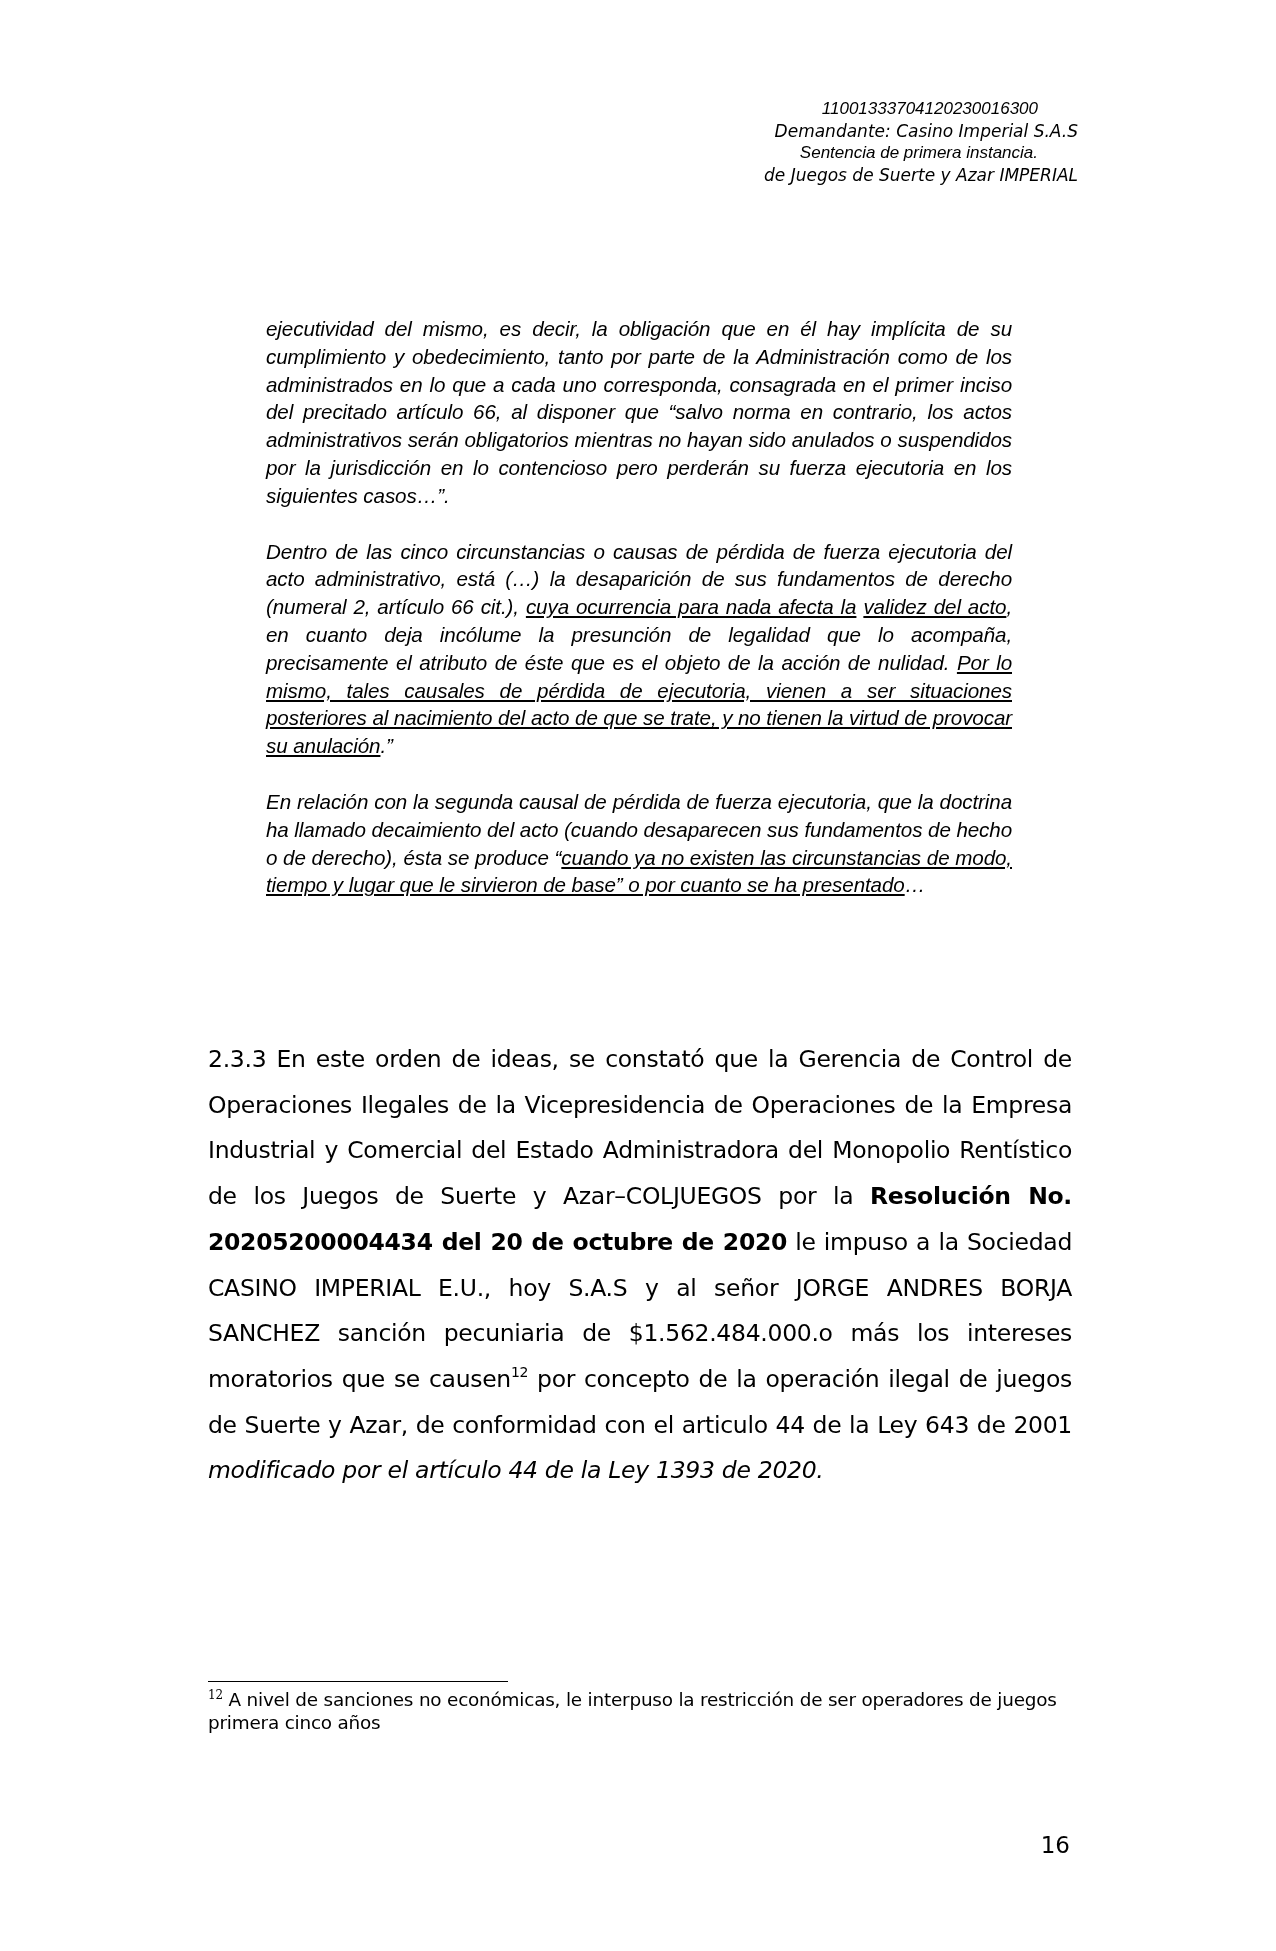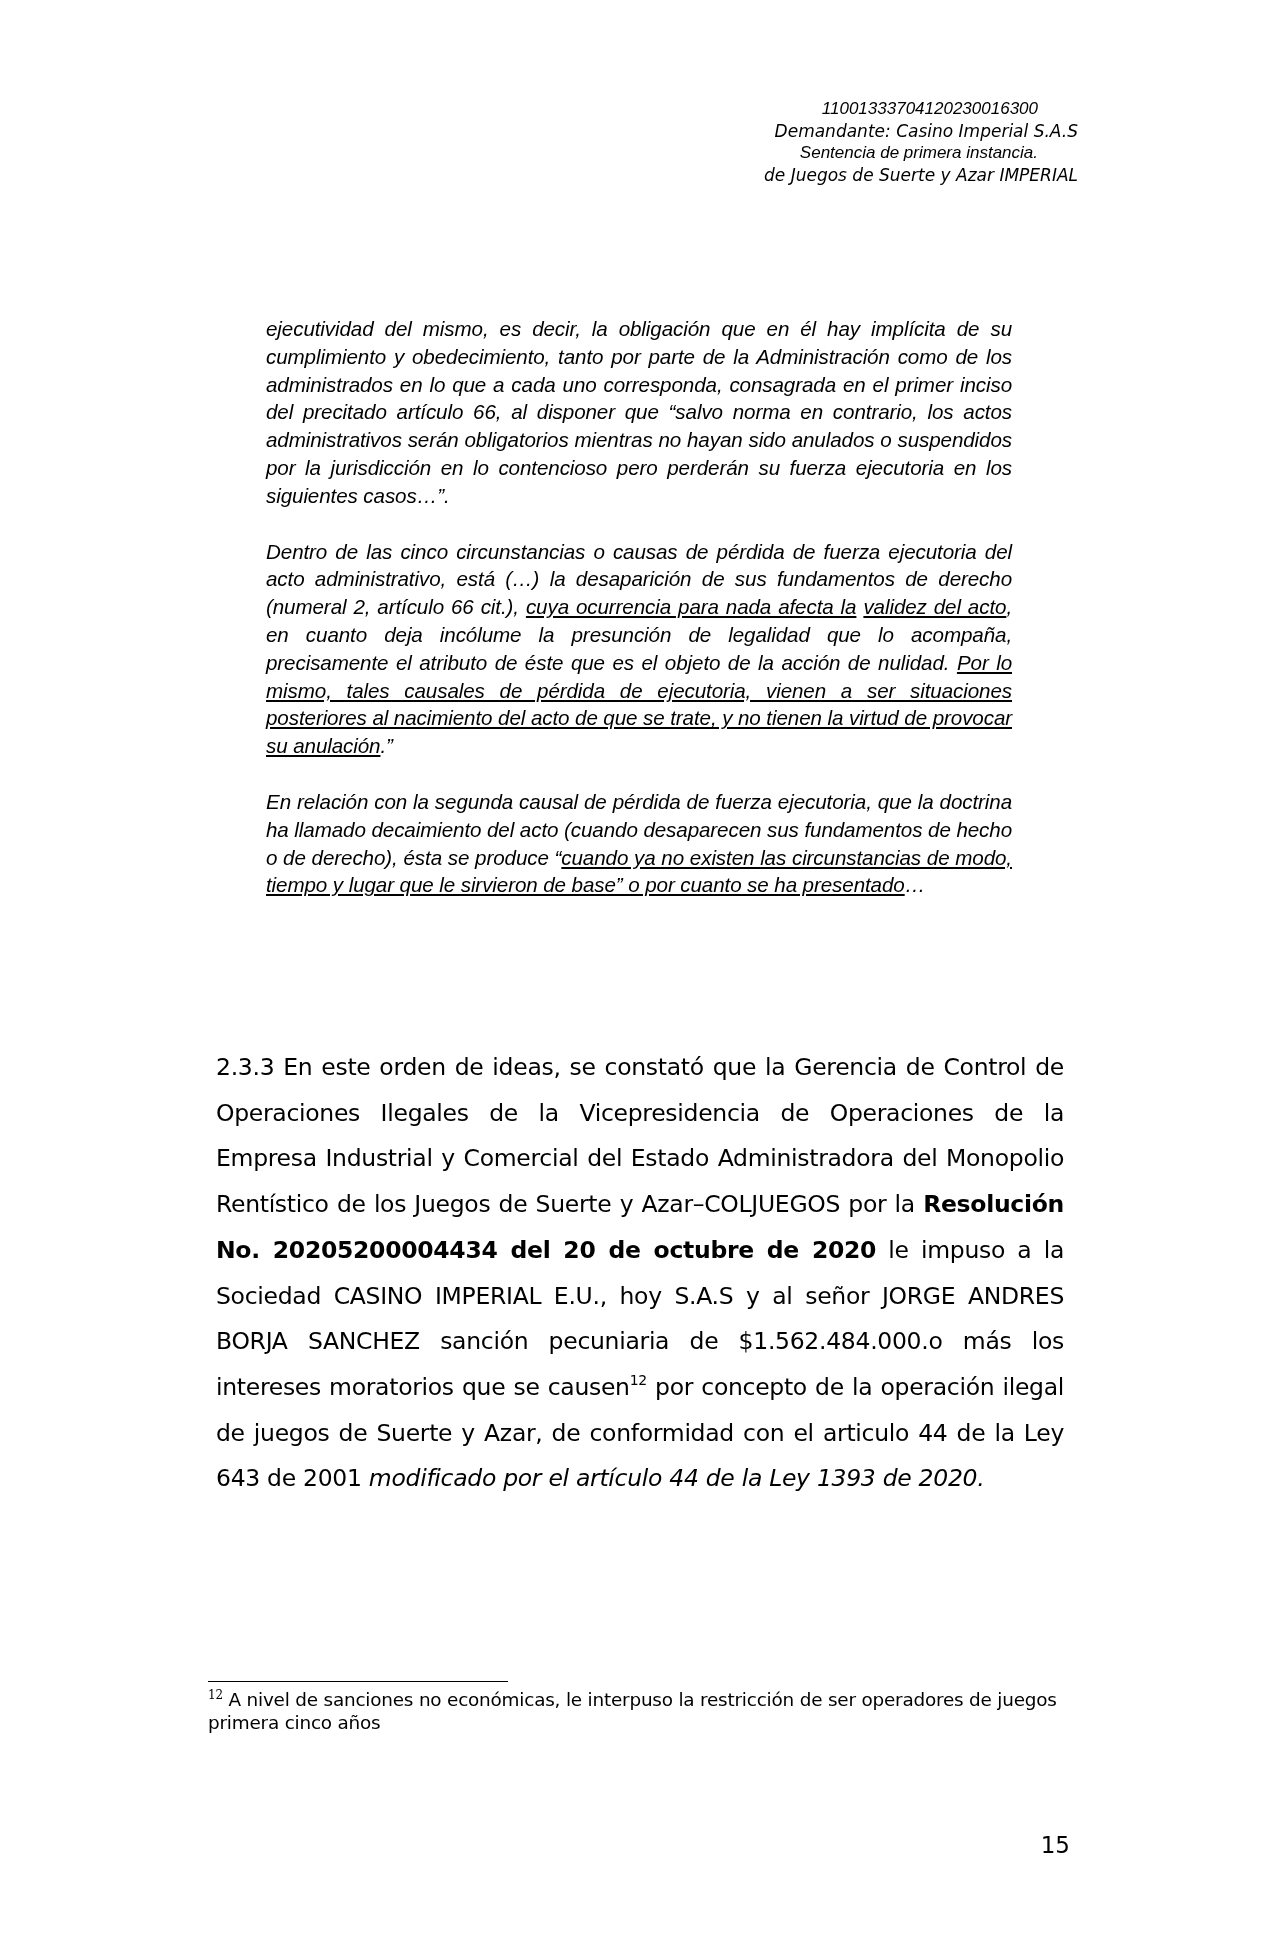--- a/index.html
+++ b/index.html
@@ -16,21 +16,21 @@
       font-family: Liberation Sans, sans-serif; font-style: italic; font-size: 20.6px;
       line-height: 27.8px; text-align: justify; letter-spacing: -0.1px; margin-top: 45px;
     }
     .quote p { margin: 0 0 28px 0; }
     .quote u { text-decoration: underline; text-underline-offset: 2px; }
     .main {
       position: absolute; left: 208px; width: 864px; top: 1037px;
       font-family: "DejaVu Sans", sans-serif; font-size: 23.5px; line-height: 45.7px;
       text-align: justify; letter-spacing: -0.3px;
     }
-    .main p { margin: 8px; }
+    .main p { margin: 0; }
     .main sup { font-size: 14px; line-height: 0; vertical-align: 10px; }
     .rule { position: absolute; left: 208px; top: 1681px; width: 300px; border-top: 1.4px solid #000; }
     .footnote {
       position: absolute; left: 208px; width: 864px; top: 1688px;
       font-family: "DejaVu Sans", sans-serif; font-size: 18.4px; line-height: 23px; letter-spacing: -0.2px;
     }
     .footnote sup { font-size: 12px; vertical-align: 7px; line-height: 0; font-family: "DejaVu Serif", serif; }
     .page-num {
       position: absolute; top: 1832px; right: 206px;
       font-family: "DejaVu Sans", sans-serif; font-size: 23px;
@@ -55,13 +55,13 @@
 <div class="main">
   <p><span>2.3.3  En este orden de ideas, se constató que la Gerencia de Control de Operaciones Ilegales de la Vicepresidencia de Operaciones de la Empresa Industrial y Comercial del Estado Administradora del Monopolio Rentístico de los Juegos de Suerte y Azar–COLJUEGOS por la </span><b>Resolución No. 20205200004434 del 20 de octubre de 2020</b><span> le impuso a la Sociedad CASINO IMPERIAL E.U., hoy S.A.S  y al señor JORGE ANDRES BORJA SANCHEZ sanción pecuniaria de $1.562.484.000.o más los intereses moratorios que se causen</span><sup>12</sup><span> por concepto de la operación ilegal de juegos de Suerte y Azar, de conformidad con el articulo 44 de la Ley 643 de 2001 </span><i>modificado por el artículo 44 de la Ley 1393 de 2020.</i></p>
 </div>
 
 <div class="rule"></div>
 
 <div class="footnote">
   <sup>12</sup><span> A nivel de sanciones no económicas, le interpuso la restricción de ser operadores de juegos primera cinco años</span>
 </div>
 
-<div class="page-num">15</div>
+<div class="page-num">16</div>
 
 </body></html>

